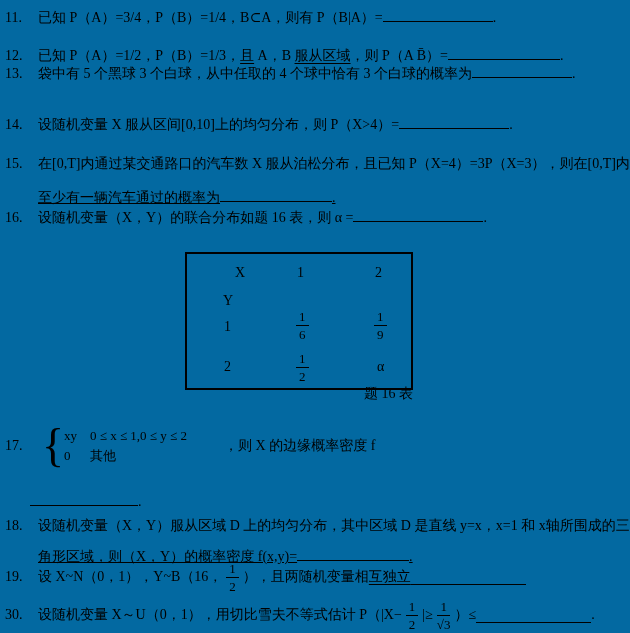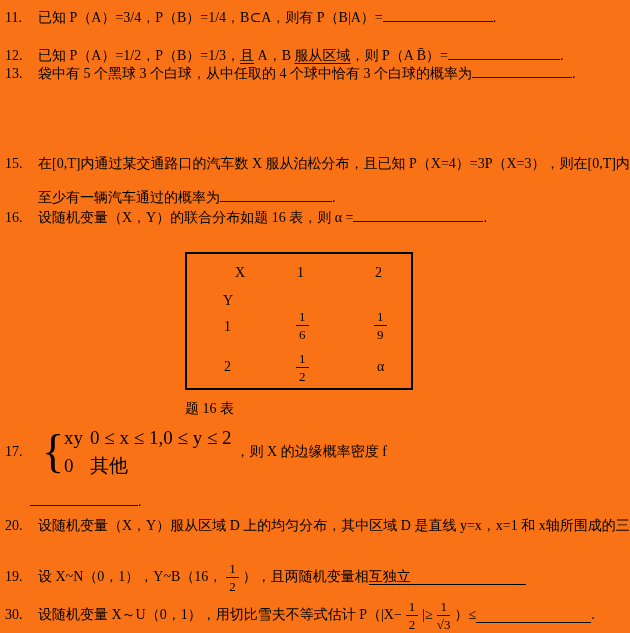--- a/index.html
+++ b/index.html
@@ -1,63 +1,66 @@
 <!DOCTYPE html>
 <html><head>
 <meta charset="utf-8">
 <style>
   html,body{margin:0;padding:0;}
   .page{
     position:relative;
     width:630px;height:633px;
-    background:#f97316;
+    background:#0369a1;
     color:#000;
     font-family:"Liberation Serif","DejaVu Serif",serif;
     font-size:14px;
     overflow:hidden;
   }
   .line{position:absolute;left:5px;white-space:nowrap;line-height:1.3;}
-  .line.cont{left:38px;}
+  .line.cont{left:38px;text-decoration:underline;}
   .line.flexline{display:flex;align-items:center;}
   .qnum{display:inline-block;width:33px;flex:none;}
   .blank{display:inline-block;border-bottom:1px solid #000;height:13px;vertical-align:baseline;}
   .u{text-decoration:underline;text-underline-offset:3px;}
   .frac{display:inline-block;text-align:center;font-size:13px;line-height:1;vertical-align:middle;margin:0 4px;flex:none;}
   .frac .fnum{display:block;padding:0 3px 2px;border-bottom:1px solid #000;}
   .frac .fden{display:block;padding-top:2px;}
   .piecewise{display:inline-flex;align-items:center;margin:0 4px;flex:none;}
   .brace{font-size:46px;line-height:40px;font-weight:400;}
-  .pw-rows{display:flex;flex-direction:column;gap:3px;font-size:19px;}
+  .pw-rows{display:flex;flex-direction:column;gap:3px;font-size:13px;}
   .pw-row{display:flex;}
   .pw-val{display:inline-block;min-width:26px;}
   .pw-cond{display:inline-block;text-align:left;min-width:130px;}
   .tbl{
     position:absolute;left:185px;top:252px;width:228px;height:138px;
     border:2px solid #000;box-sizing:border-box;
   }
   .tbl .cell{position:absolute;line-height:1;}
-  .tbl-caption{position:absolute;left:185px;top:400px;width:228px;text-align:left;}
+  .tbl-caption{position:absolute;left:185px;top:385px;width:228px;text-align:right;}
 </style>
 </head>
 <body>
 
 <div class="page">
 
   <div class="line" style="top:8px">
     <span class="qnum">11.</span><span>已知 P（A）=3/4，P（B）=1/4，B⊂A，则有 P（B|A）=</span><span class="blank" style="width:110px"></span><span>.</span>
   </div>
 
   <div class="line" style="top:46px">
     <span class="qnum">12.</span><span>已知 P（A）=1/2，P（B）=1/3，</span><span class="u">且</span><span> A，B </span><span class="u">服从区域</span><span>，则 P（A B̄）=</span><span class="blank" style="width:112px"></span><span>.</span>
   </div>
 
   <div class="line" style="top:64px">
     <span class="qnum">13.</span><span>袋中有 5 个黑球 3 个白球，从中任取的 4 个球中恰有 3 个白球的概率为</span><span class="blank" style="width:100px"></span><span>.</span>
   </div>
 
+  <div class="line" style="top:115px">
+    <span class="qnum">14.</span><span>设随机变量 X 服从区间[0,10]上的均匀分布，则 P（X&gt;4）=</span><span class="blank" style="width:110px"></span><span>.</span>
+  </div>
 
   <div class="line" style="top:155px">
     <span class="qnum">15.</span><span>在[0,T]内通过某交通路口的汽车数 X 服从泊松分布，且已知 P（X=4）=3P（X=3），则在[0,T]内</span>
   </div>
   <div class="line cont" style="top:188px">
     <span>至少有一辆汽车通过的概率为</span><span class="blank" style="width:112px"></span><span>.</span>
   </div>
 
   <div class="line" style="top:208px">
     <span class="qnum">16.</span><span>设随机变量（X，Y）的联合分布如题 16 表，则 α =</span><span class="blank" style="width:130px"></span><span>.</span>
@@ -103,21 +106,24 @@
           </span>
         </span>
       </span>
       <span>，则 X 的边缘概率密度 f</span>
   </div>
   <div class="line" style="top:492px;left:30px">
     <span class="blank" style="width:108px"></span><span>.</span>
   </div>
 
   <div class="line" style="top:517px">
-    <span class="qnum">20.</span><span>设随机变量（X，Y）服从区域 D 上的均匀分布，其中区域 D 是直线 y=x，x=1 和 x轴所围成的三</span>
+    <span class="qnum">18.</span><span>设随机变量（X，Y）服从区域 D 上的均匀分布，其中区域 D 是直线 y=x，x=1 和 x轴所围成的三</span>
+  </div>
+  <div class="line cont" style="top:547px">
+    <span>角形区域，则（X，Y）的概率密度 f(x,y)=</span><span class="blank" style="width:112px"></span><span>.</span>
   </div>
 
   <div class="line flexline" style="top:562px">
     <span class="qnum">19.</span>
       <span>设 X~N（0，1），Y~B（16，</span>
       <span class="frac">
         <span class="fnum">1</span>
         <span class="fden">2</span>
       </span>
       <span>），且两随机变量相</span>

